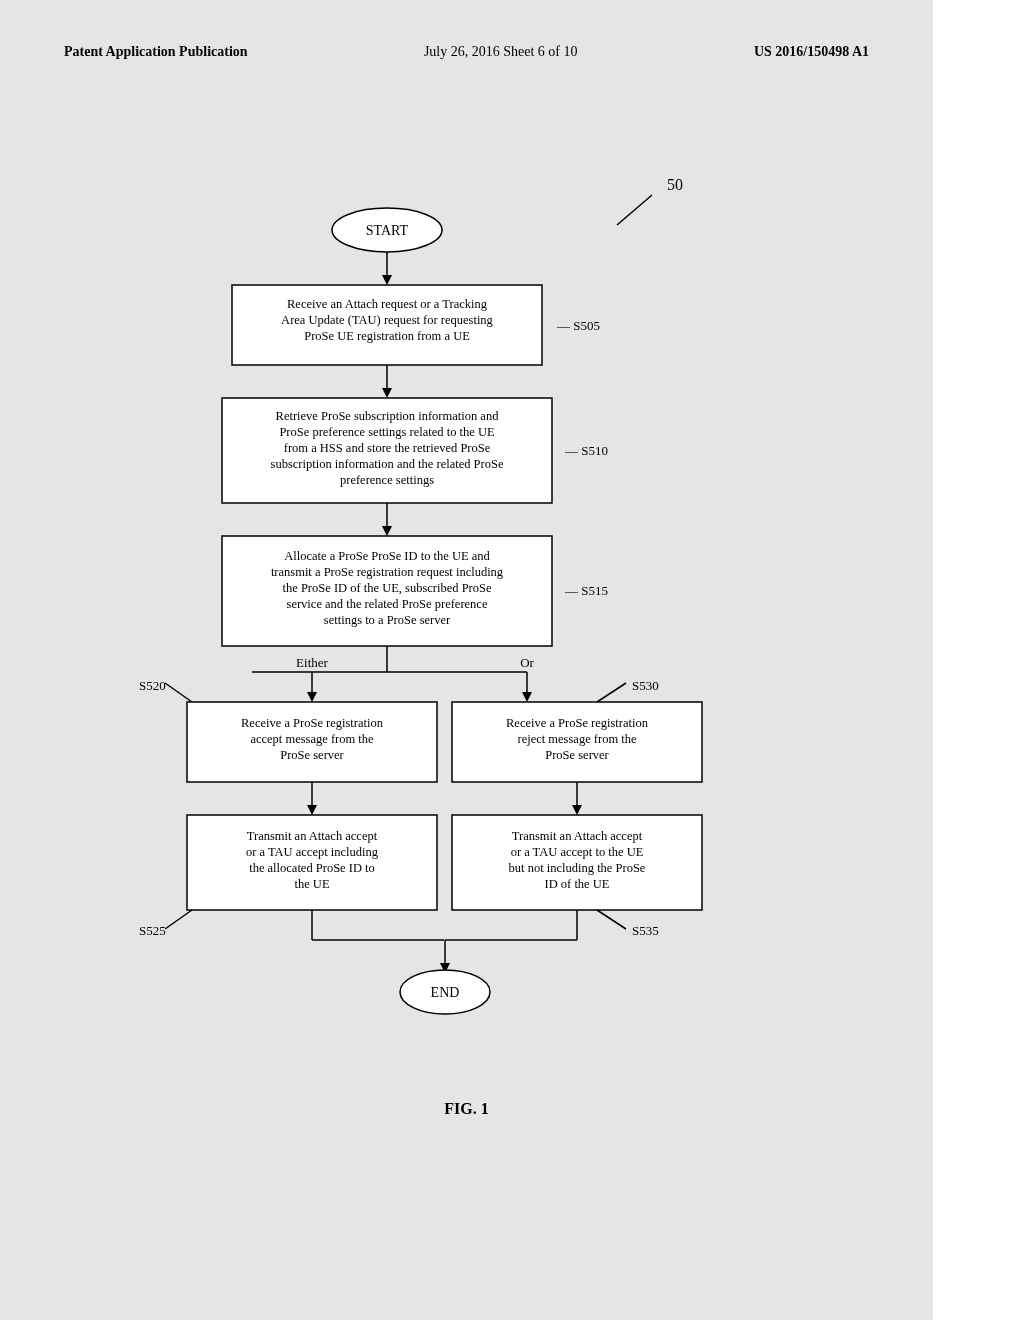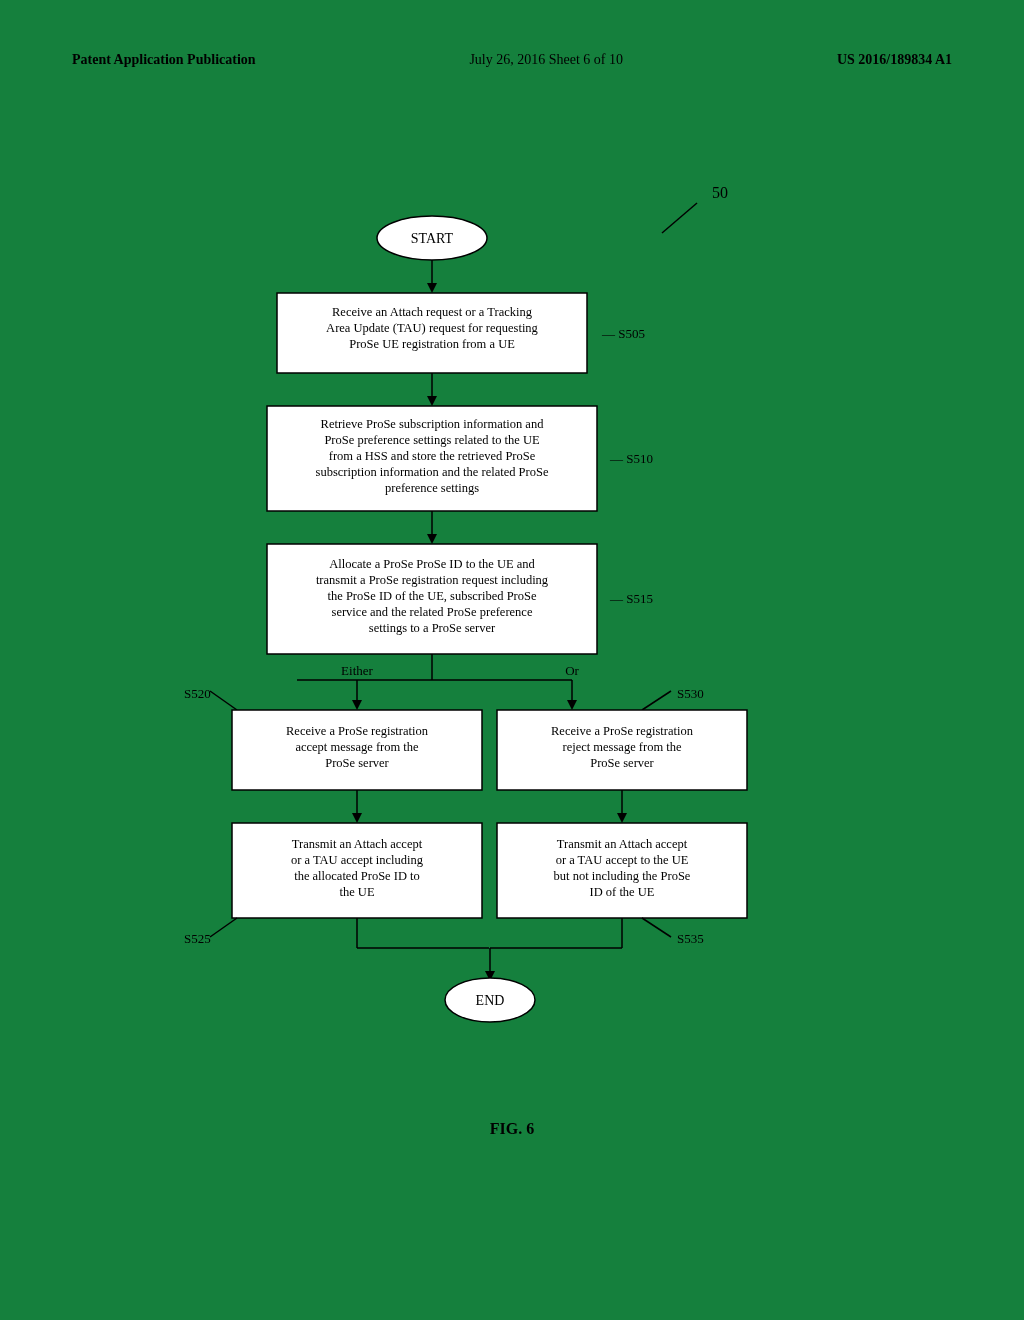--- a/index.html
+++ b/index.html
@@ -5,24 +5,24 @@
     * { box-sizing: border-box; margin: 0; padding: 0; }
     body {
       background: #fff;
       font-family: 'Times New Roman', Times, serif;
       width: 1024px;
       min-height: 1320px;
       position: relative;
     }
 
     .page {
-      width: 1024px;
+      width: 933px;
       min-height: 1320px;
-      background: #15803d;
-      padding: 12px;
+      background: #e5e5e5;
+      padding: 4px;
       position: relative;
     }
 
     
     .header {
       display: flex;
       justify-content: space-between;
       align-items: flex-start;
       padding: 40px 60px 20px 60px;
       font-size: 14px;
@@ -40,21 +40,20 @@
       font-weight: bold;
     }
 
     
     .diagram {
       display: flex;
       flex-direction: column;
       align-items: center;
       margin-top: 60px;
       position: relative;
-      gap: 12px;
     }
 
     
     .fig-label {
       font-size: 16px;
       font-weight: bold;
       margin-top: 20px;
       text-align: center;
     }
 
@@ -64,21 +63,21 @@
     }
   </style>
 </head>
 <body>
 
 <div class="page">
 
   <div class="header">
     <div class="header-left">Patent Application Publication</div>
     <div class="header-center">July 26, 2016   Sheet 6 of 10</div>
-    <div class="header-right">US 2016/189834 A1</div>
+    <div class="header-right">US 2016/150498 A1</div>
   </div>
 
   <div class="diagram">
     <svg class="flowchart-svg" width="780" height="940" viewBox="0 0 780 940">
 
       <text x="590" y="50" font-family="Times New Roman" font-size="16">50</text>
       <line x1="540" y1="85" x2="575" y2="55" stroke="black" stroke-width="1.5"></line>
 
       <ellipse cx="310" cy="90" rx="55" ry="22" fill="white" stroke="black" stroke-width="1.5"></ellipse>
       <text x="310" y="95" font-family="Times New Roman" font-size="14" text-anchor="middle">START</text>
@@ -178,15 +177,15 @@
       <line x1="500" y1="800" x2="368" y2="800" stroke="black" stroke-width="1.5"></line>
 
       <line x1="368" y1="800" x2="368" y2="826" stroke="black" stroke-width="1.5"></line>
       <polygon points="368,833 363,823 373,823" fill="black"></polygon>
 
       <ellipse cx="368" cy="852" rx="45" ry="22" fill="white" stroke="black" stroke-width="1.5"></ellipse>
       <text x="368" y="857" font-family="Times New Roman" font-size="14" text-anchor="middle">END</text>
 
     </svg>
 
-    <div class="fig-label">FIG. 6</div>
+    <div class="fig-label">FIG. 1</div>
   </div>
 </div>
 
 </body></html>

